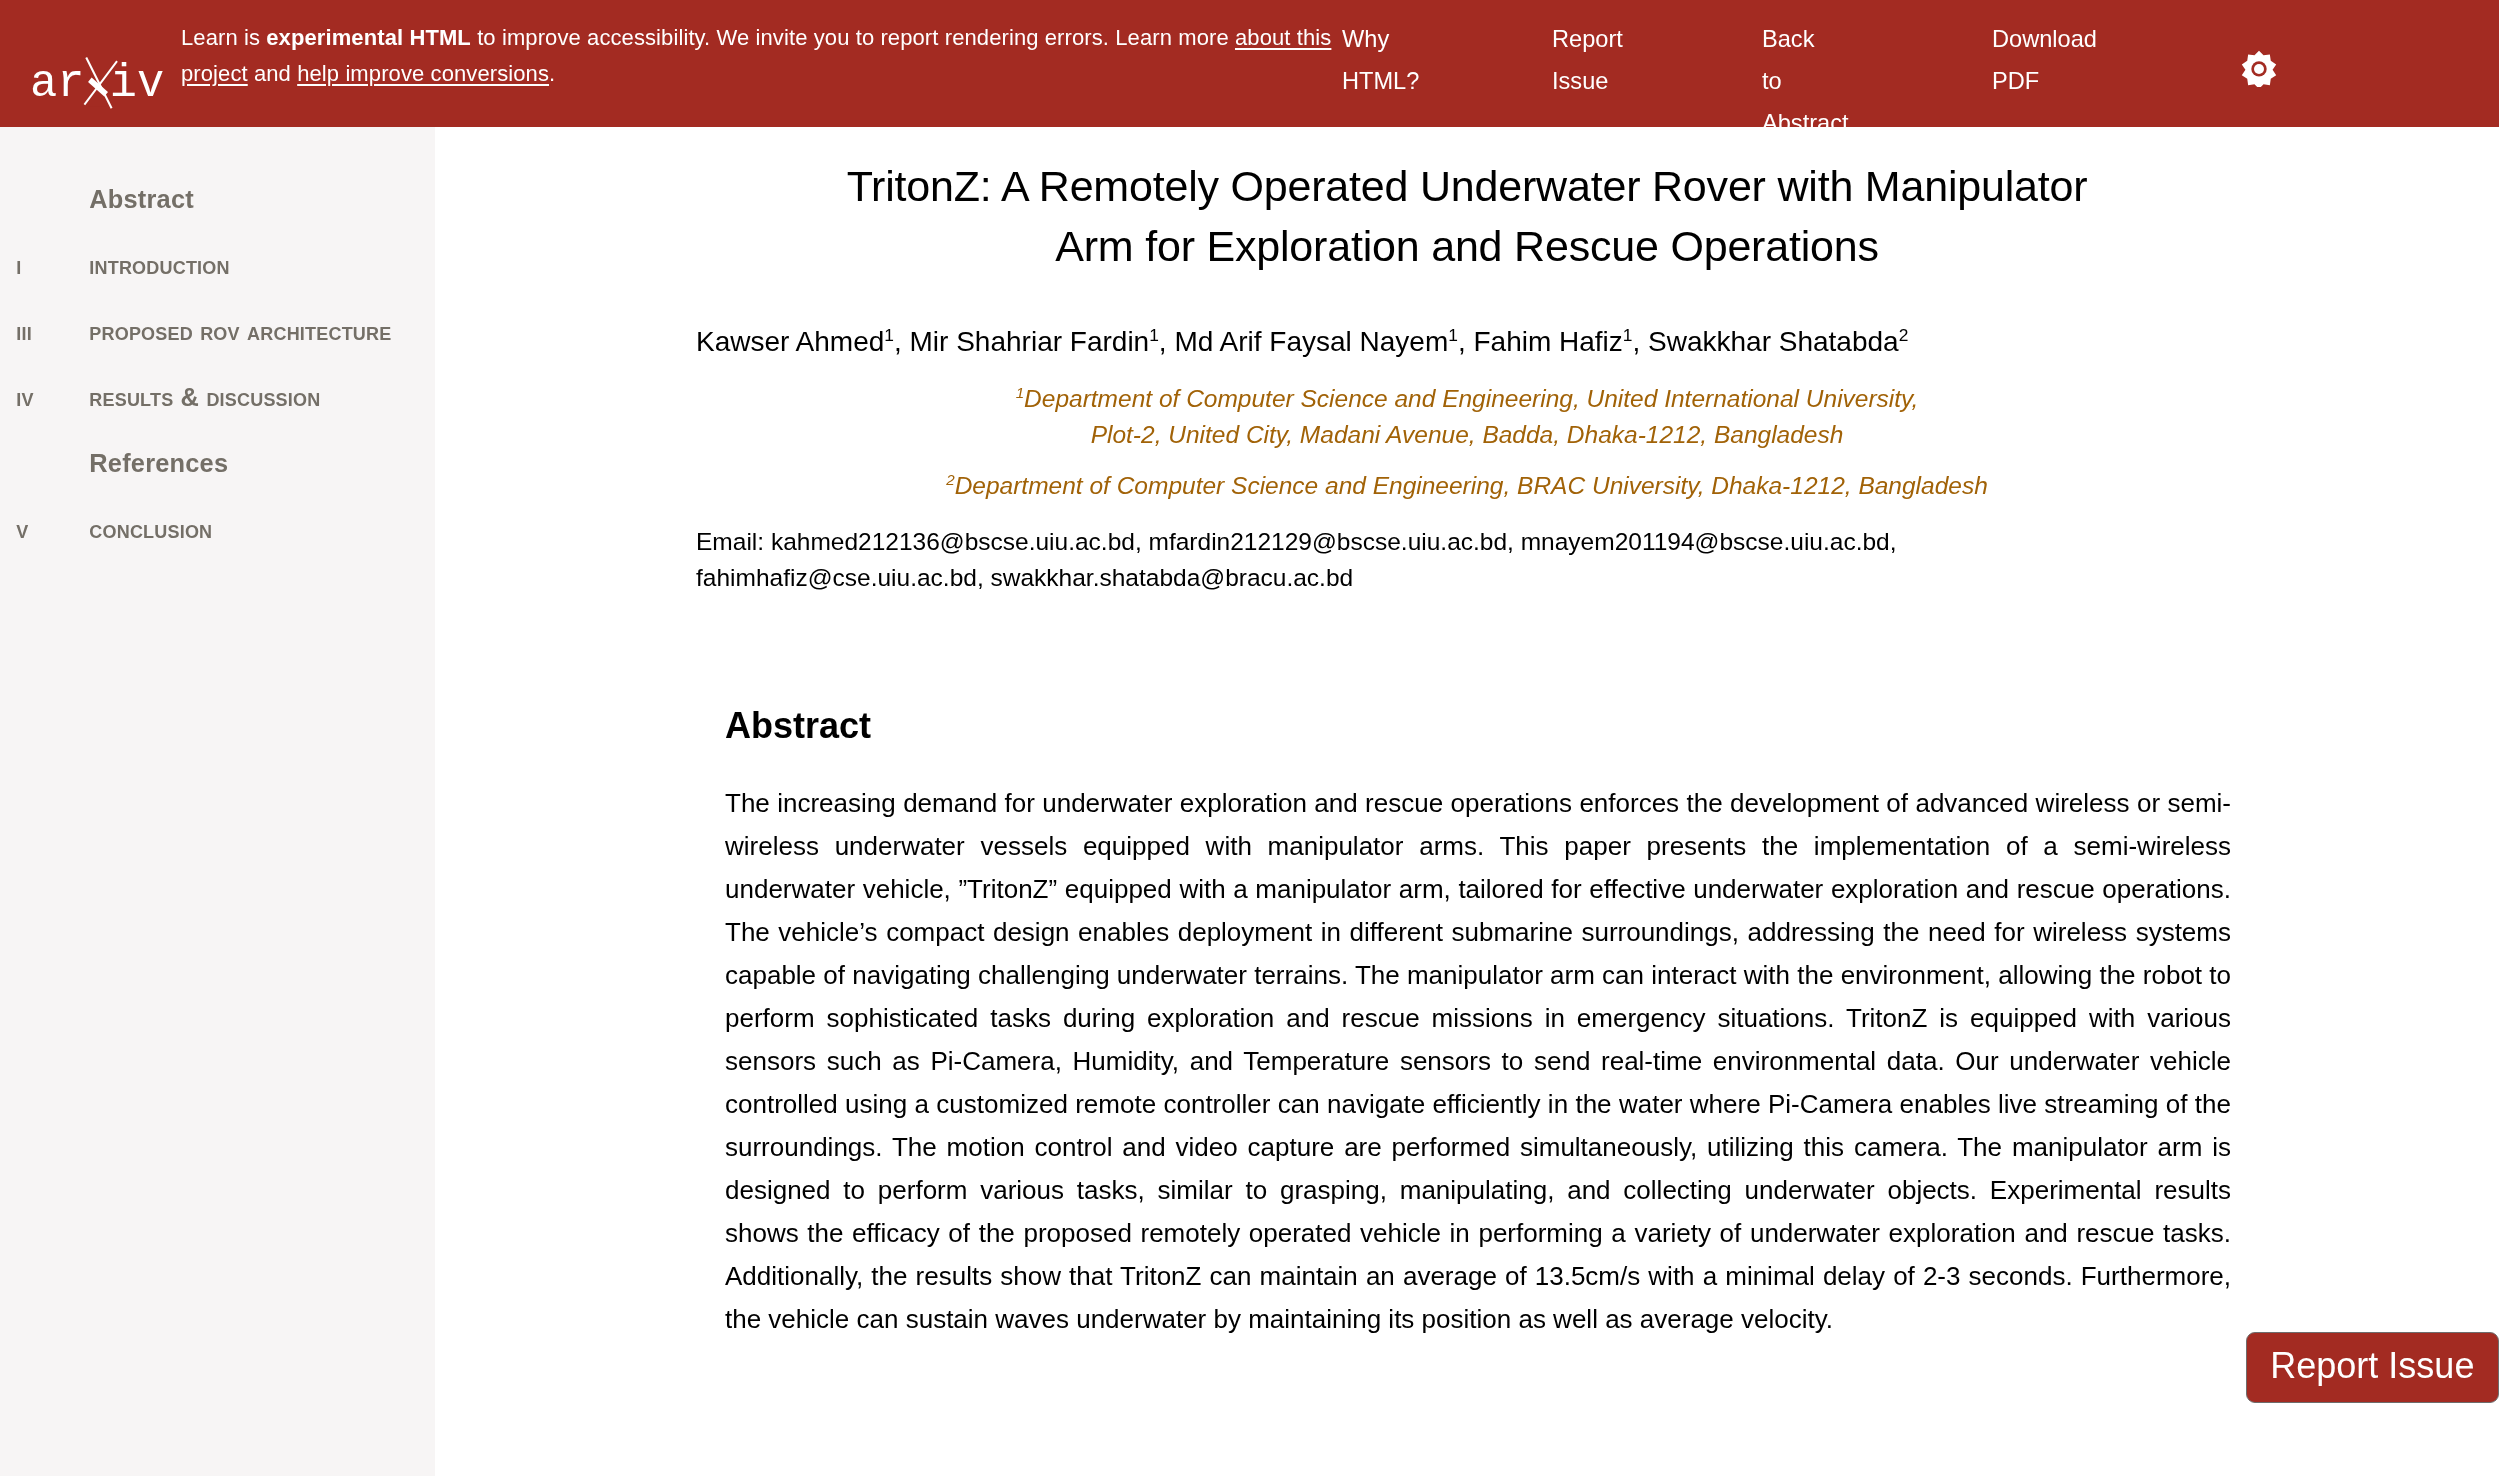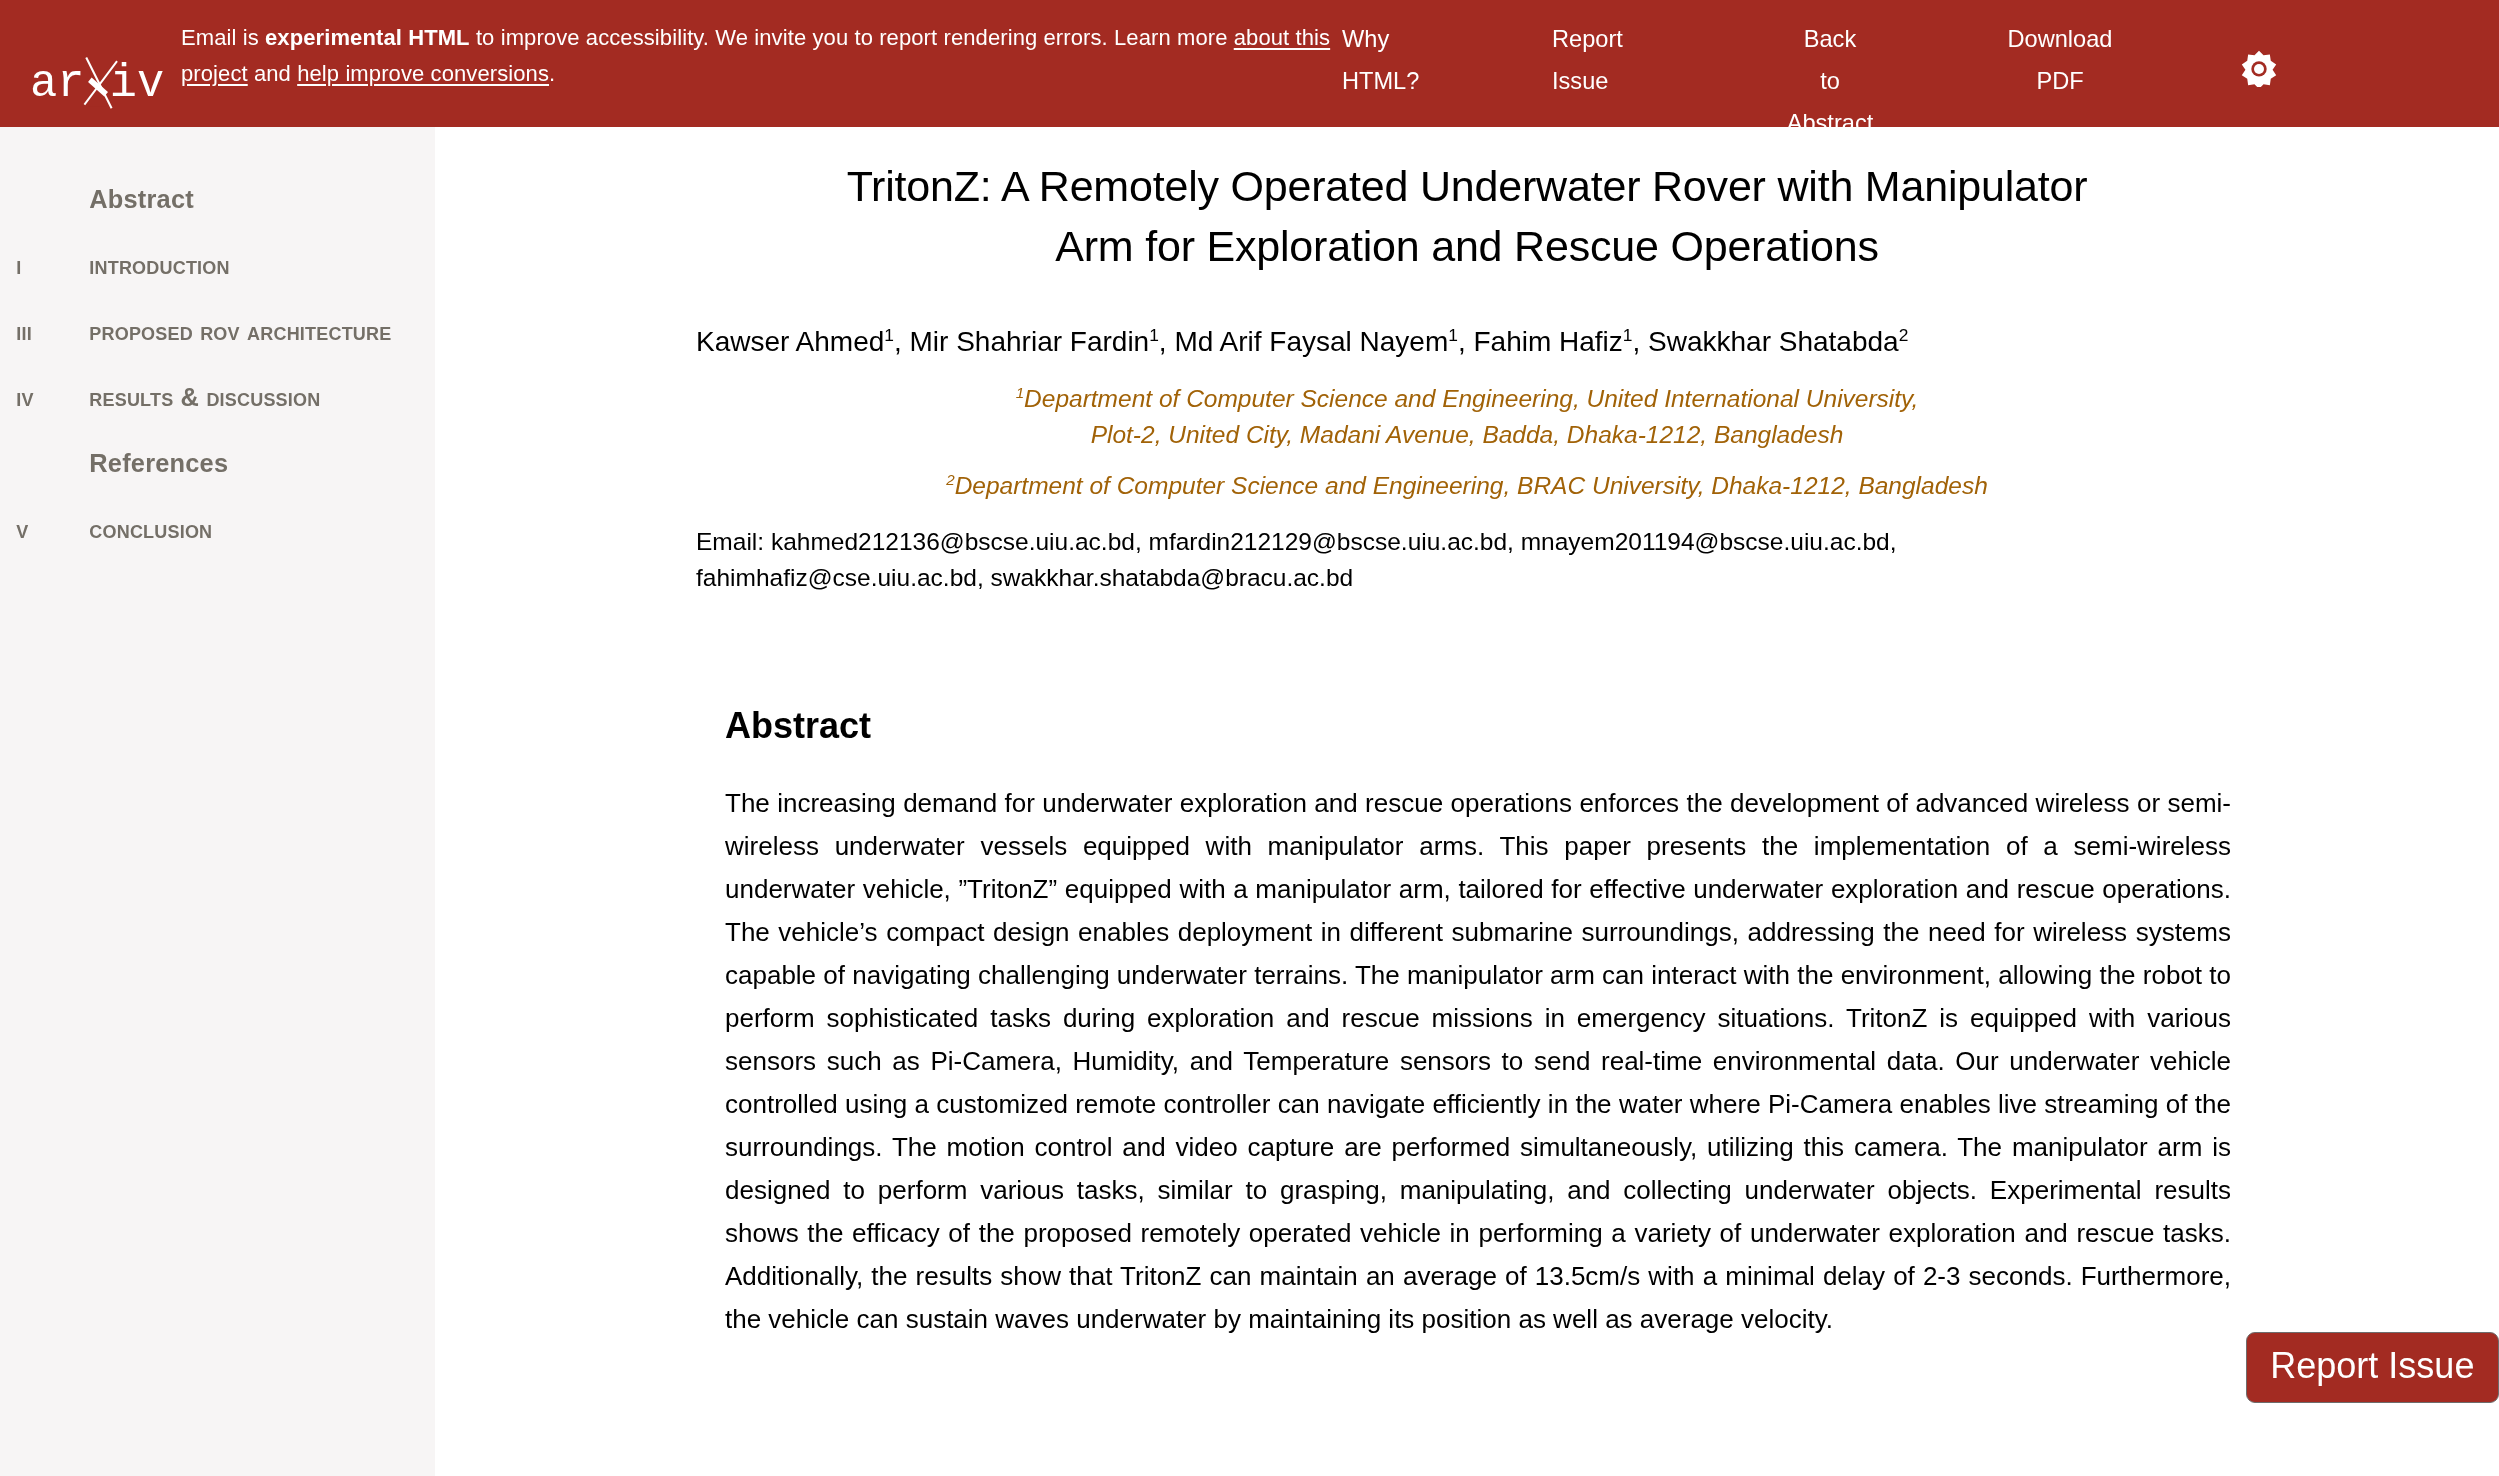--- a/index.html
+++ b/index.html
@@ -60,21 +60,21 @@
   .nav-link {
     color: #ffffff;
     font-size: 23.6px;
     line-height: 42px;
     text-decoration: none;
     display: block;
     width: 116px;
     margin-right: 94px;
     word-spacing: 100vw; 
   }
-  .nav-link.nav-wide { width: 136px; text-align: center; }
+  .nav-link.nav-wide { width: 136px; }
   #gear-button {
     margin-left: 16.3px;
     margin-top: 29px;
     width: 42px; height: 42px;
     display: flex; align-items: center; justify-content: center;
     background: none; border: none; cursor: pointer;
     padding: 0;
   }
 
   
@@ -214,21 +214,21 @@
       <rect x="64" y="48" width="20" height="12" fill="#a32b22"></rect>
       <g stroke="#ffffff" stroke-width="2.2" fill="none">
         <path d="M 60 58 L 96 10"></path>
         <path d="M 62 6 L 90 62"></path>
       </g>
       <path d="M 68 28 L 86 44 L 82 49 L 64 33 Z" fill="#ffffff"></path>
     </svg>
   </a>
 
   <div id="banner-text">
-    <span>Email is </span><b>experimental HTML</b><span> to improve accessibility. We invite you to report rendering errors. Learn more </span><a href="#">about this project</a><span> and </span><a href="#">help improve conversions</a><span>.</span>
+    <span>Learn is </span><b>experimental HTML</b><span> to improve accessibility. We invite you to report rendering errors. Learn more </span><a href="#">about this project</a><span> and </span><a href="#">help improve conversions</a><span>.</span>
   </div>
 
   <div id="banner-nav">
     <a class="nav-link" href="#">Why HTML?</a>
     <a class="nav-link" href="#">Report Issue</a>
     <a class="nav-link nav-wide" href="#">Back to Abstract</a>
     <a class="nav-link nav-wide" href="#">Download PDF</a>
     <button id="gear-button">
       <svg width="38" height="38" viewBox="0 0 42 42" aria-hidden="true">
         <path d="M21 2 L26 7 L33 6 L34 13 L40 17 L36 23 L40 29 L34 33 L33 40 L26 39 L21 44 L16 39 L9 40 L8 33 L2 29 L6 23 L2 17 L8 13 L9 6 L16 7 Z" fill="#ffffff"></path>

